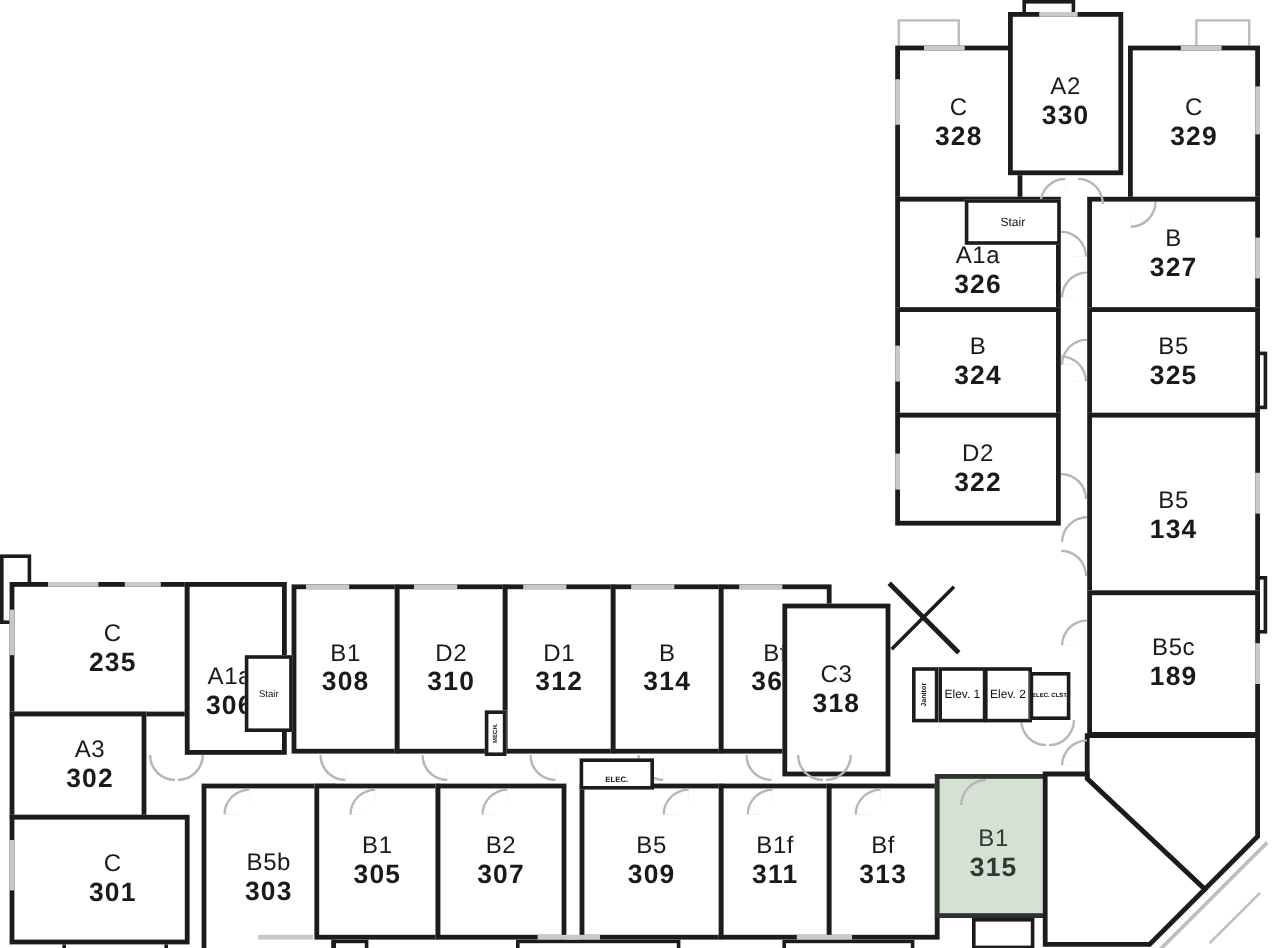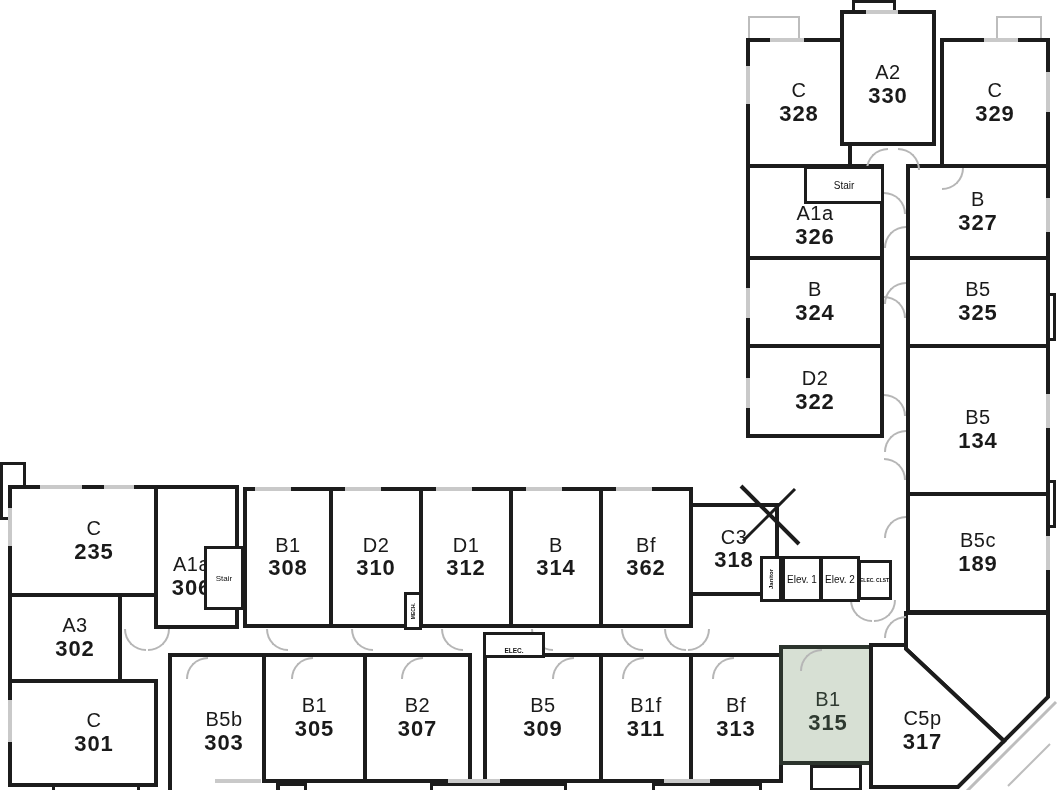--- a/index.html
+++ b/index.html
@@ -78,21 +78,21 @@
         <span class="t">B</span>
         <span class="n">314</span>
       </span>
   </div>
   <div class="room" style="left:599px;top:487px;width:94px;height:141px">
     <span class="lbl">
         <span class="t">Bf</span>
         <span class="n">362</span>
       </span>
   </div>
-  <div class="room" style="left:689px;top:503px;width:90px;height:93px">
+  <div class="room" style="left:652px;top:503px;width:90px;height:144px">
     <span class="lbl">
         <span class="t">C3</span>
         <span class="n">318</span>
       </span>
   </div>
 
   <div class="room" style="left:8px;top:593px;width:114px;height:90px">
     <span class="lbl" style="padding-left:20px">
         <span class="t">A3</span>
         <span class="n">302</span>
@@ -211,26 +211,20 @@
 
   <svg class="overlay" width="1060" height="790">
     <polygon points="906,613 1048,613 1048,697 1004,741 906,649" fill="#ffffff" stroke="#1c1c1c" stroke-width="4"></polygon>
     <polygon points="871,645 906,645 906,649 1004,741 958,787 871,787" fill="#ffffff" stroke="#1c1c1c" stroke-width="4"></polygon>
     <line x1="1056" y1="702" x2="964" y2="794" stroke="#bdbdbd" stroke-width="3"></line>
     <line x1="1050" y1="744" x2="1008" y2="786" stroke="#bdbdbd" stroke-width="2"></line>
     <line x1="741" y1="486" x2="799" y2="544" stroke="#1c1c1c" stroke-width="4"></line>
     <line x1="795" y1="489" x2="743" y2="541" stroke="#1c1c1c" stroke-width="3"></line>
   </svg>
 
-  <div class="flabel" style="left:870px;top:702px;width:105px;height:58px">
-    <span class="lbl">
-        <span class="t">C5p</span>
-        <span class="n">317</span>
-      </span>
-  </div>
 
   <div class="svc" style="left:804px;top:166px;width:80px;height:38px;font-size:10px">Stair</div>
   <div class="svc" style="left:204px;top:546px;width:40px;height:64px;font-size:8px">Stair</div>
   <div class="svc" style="left:782px;top:556px;width:40px;height:46px;font-size:10px;font-weight:500">Elev. 1</div>
   <div class="svc" style="left:820px;top:556px;width:40px;height:46px;font-size:10px;font-weight:500">Elev. 2</div>
   <div class="svc" style="left:858px;top:560px;width:34px;height:40px;font-size:5px;font-weight:700;white-space:nowrap">ELEC. CLST.</div>
   <div class="svc" style="left:760px;top:556px;width:22px;height:46px">
     <span class="vtext" style="font-size:6px;font-weight:600">Janitor</span>
   </div>
   <div class="svc" style="left:404px;top:592px;width:18px;height:38px">

